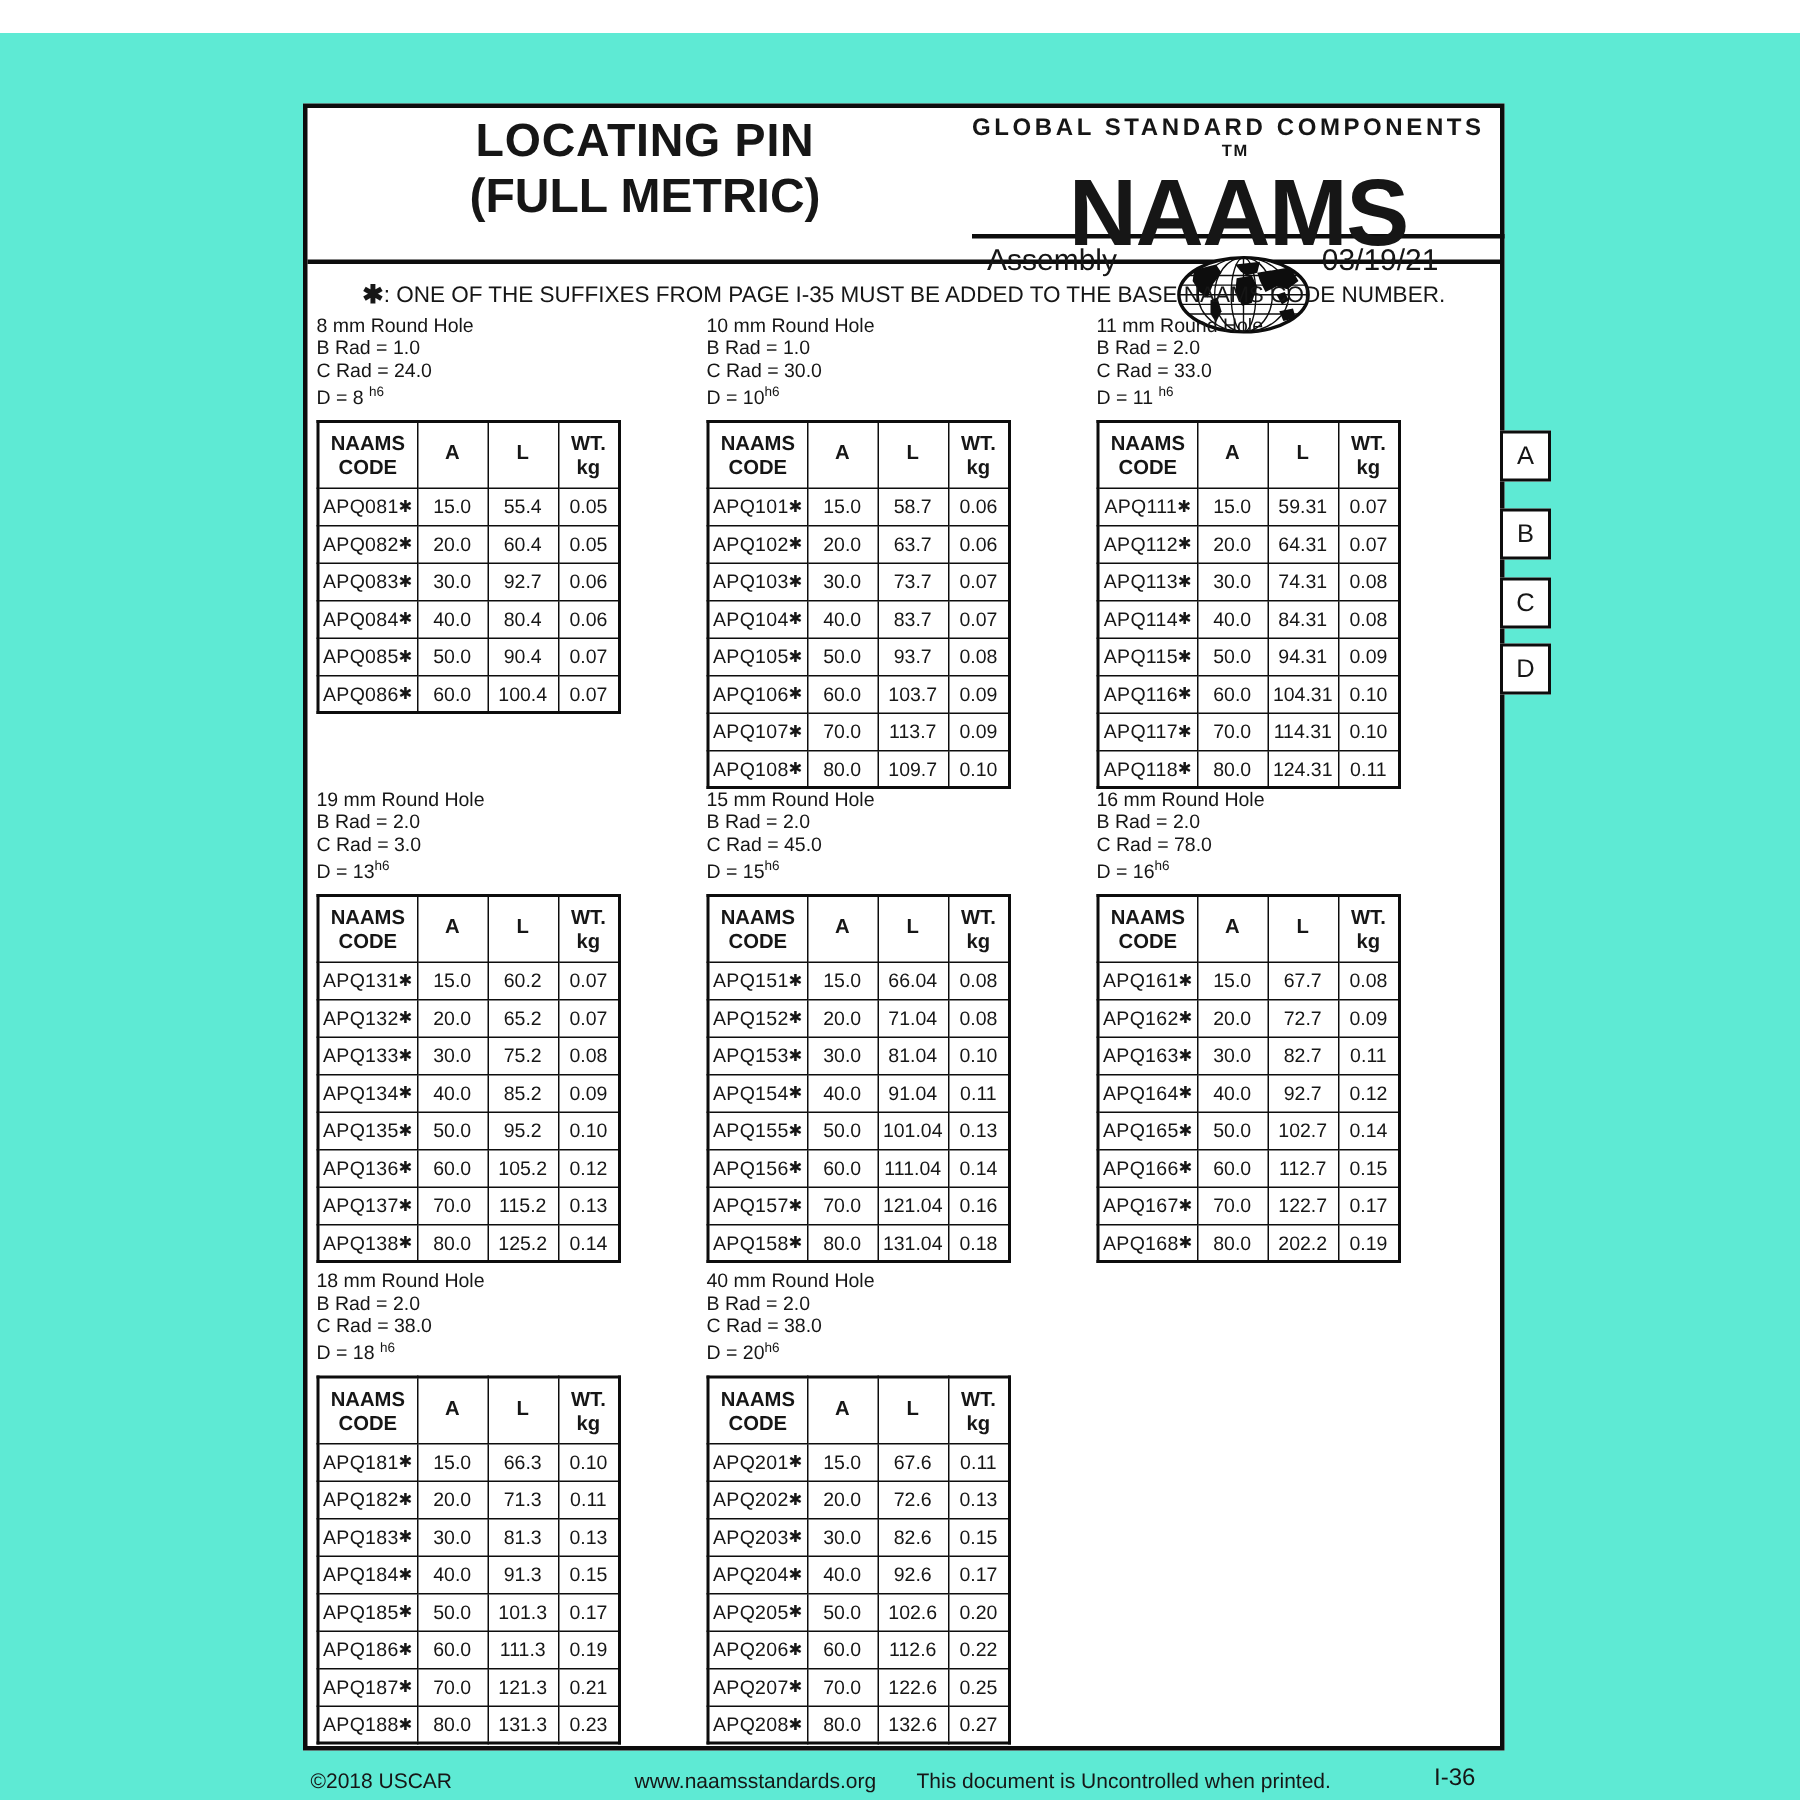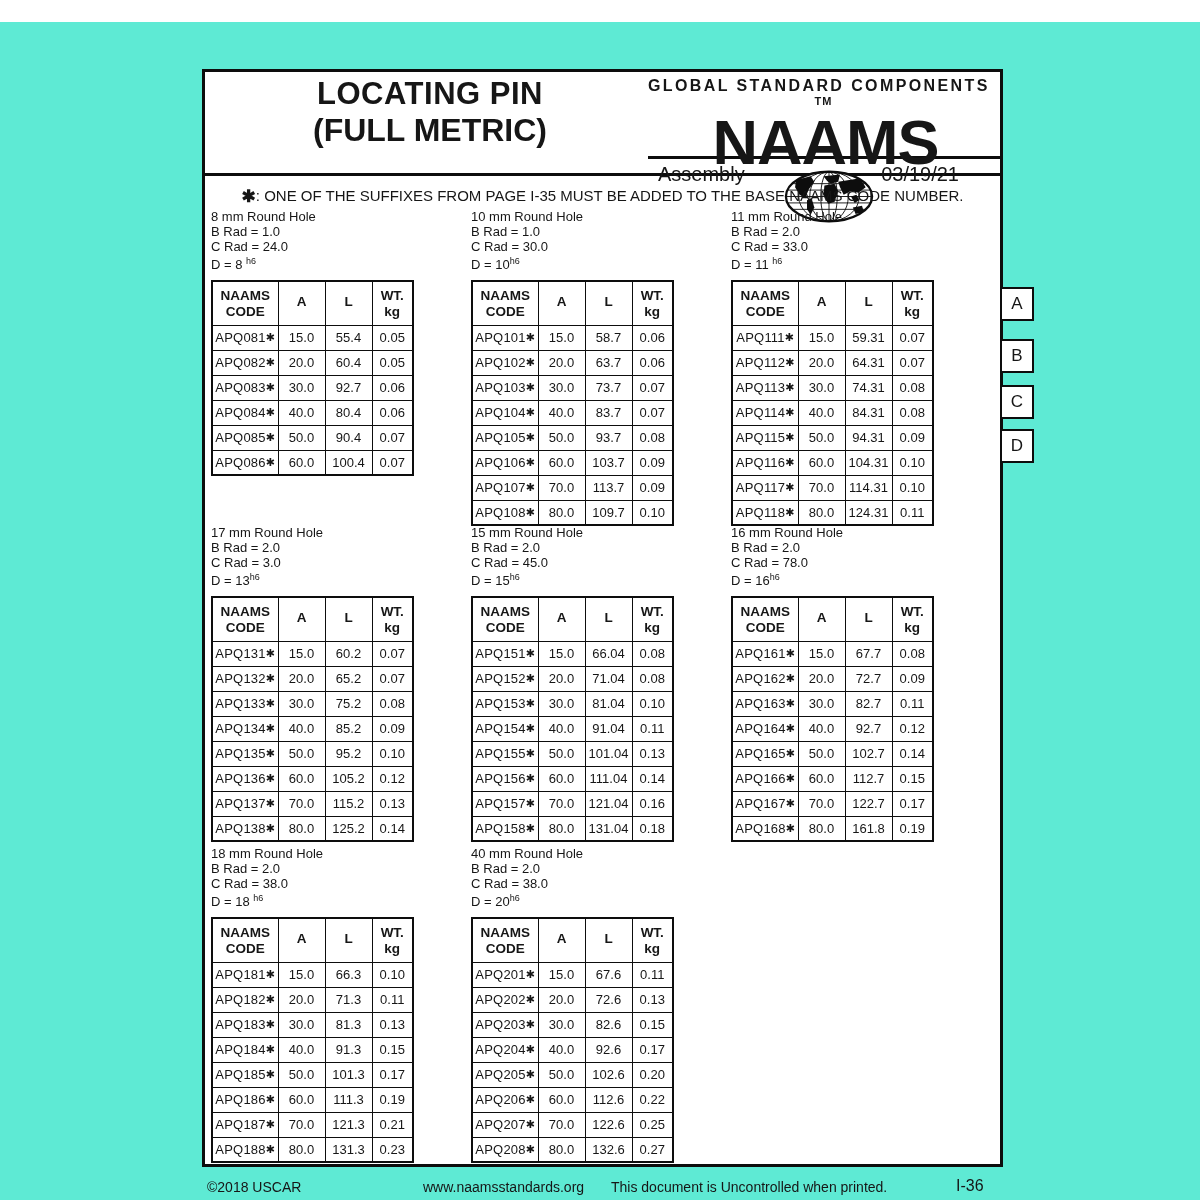--- a/index.html
+++ b/index.html
@@ -306,21 +306,21 @@
                   <td class="code-cell">APQ118<span class="star">✱</span></td>
                   <td>80.0</td>
                   <td>124.31</td>
                   <td>0.11</td>
                 </tr>
               </tbody>
     </table>
   </div>
           <div class="group col0 row1">
     <div class="group-labels">
-      <div>17 mm Round Hole</div>
+      <div>19 mm Round Hole</div>
       <div>B Rad = 2.0</div>
       <div>C Rad = 3.0</div>
       <div><span>D = 13</span><sup>h6</sup></div>
     </div>
     <table class="spec">
       <thead>
         <tr>
           <th class="th-code"><span>NAAMS</span><br><span>CODE</span></th>
           <th class="th-a"><span>A</span></th>
           <th class="th-l"><span>L</span></th>
@@ -502,21 +502,21 @@
                 </tr>
                 <tr>
                   <td class="code-cell">APQ167<span class="star">✱</span></td>
                   <td>70.0</td>
                   <td>122.7</td>
                   <td>0.17</td>
                 </tr>
                 <tr>
                   <td class="code-cell">APQ168<span class="star">✱</span></td>
                   <td>80.0</td>
-                  <td>161.8</td>
+                  <td>202.2</td>
                   <td>0.19</td>
                 </tr>
               </tbody>
     </table>
   </div>
           <div class="group col0 row2">
     <div class="group-labels">
       <div>18 mm Round Hole</div>
       <div>B Rad = 2.0</div>
       <div>C Rad = 38.0</div>

